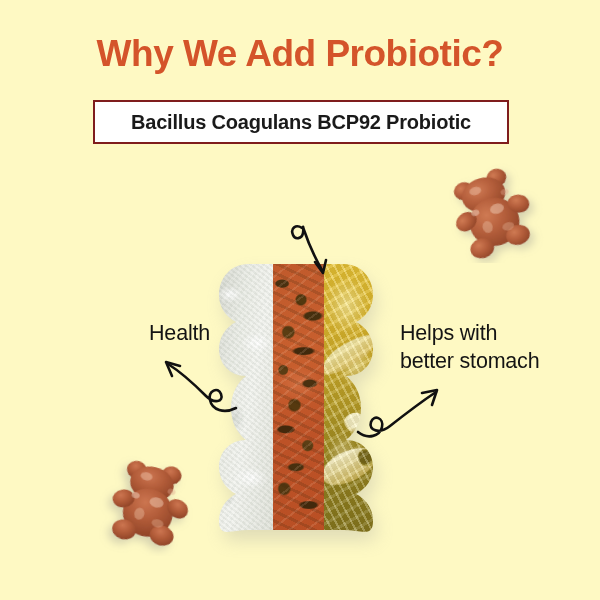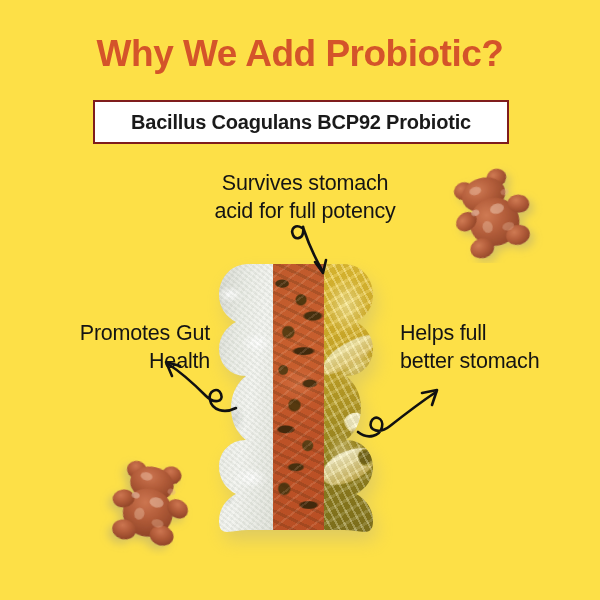--- a/index.html
+++ b/index.html
@@ -8,21 +8,21 @@
     background: #ffffff;
   }
   body {
     font-family: "Liberation Sans", sans-serif;
     -webkit-font-smoothing: antialiased;
   }
   #stage {
     position: relative;
     width: 600px;
     height: 600px;
-    background: #fde047;
+    background: #fef9c3;
     overflow: hidden;
   }
 
   
   .title {
     position: absolute;
     left: 0;
     top: 33px;
     width: 600px;
     text-align: center;
@@ -225,32 +225,27 @@
 <body>
 
 <div id="stage">
 
   <div class="title">Why We Add Probiotic?</div>
 
   <div class="subtitle-box">
     <span class="subtitle-text">Bacillus Coagulans BCP92 Probiotic</span>
   </div>
 
-  <div class="ann ann-top">
-    <div>Survives stomach</div>
-    <div>acid for full potency</div>
-  </div>
 
   <div class="ann ann-left">
-    <div>Promotes Gut</div>
     <div>Health</div>
   </div>
 
   <div class="ann ann-right">
-    <div>Helps full</div>
+    <div>Helps with</div>
     <div>better stomach</div>
   </div>
 
   <div class="bone-wrap">
 
     <div class="bone-shadow">
       <svg width="156" height="270" viewBox="0 0 156 270" aria-hidden="true">
         <defs>
           <clipPath id="boneShadowClip">
             <path d="M32,4 C14,4 2,17 2,34 C2,46 9,56 19,61 C9,66 2,76 2,88

